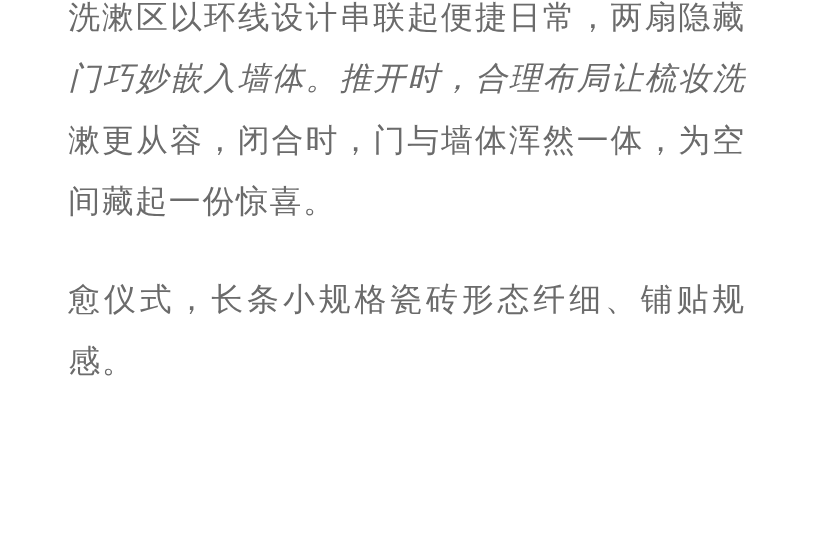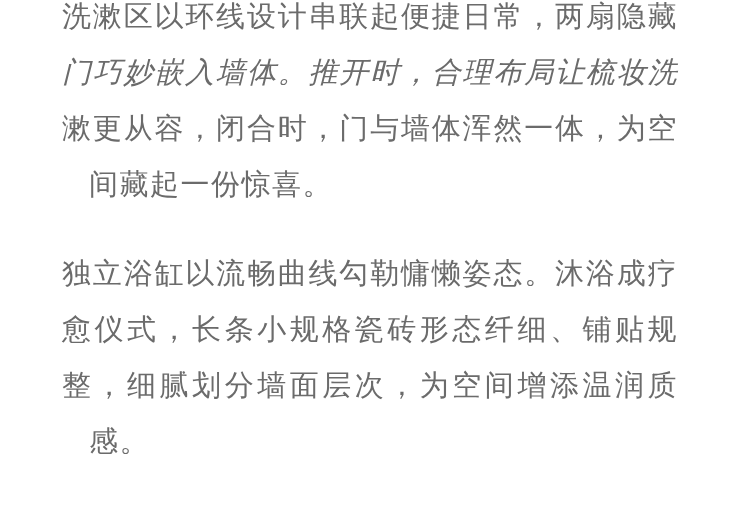--- a/index.html
+++ b/index.html
@@ -38,35 +38,32 @@
   
   .line.full {
     white-space: normal;
     text-align: justify;
     text-align-last: justify;
   }
   
   .line.end {
     text-align: center;
     text-align-last: left;
-    margin-left: 27px;
   }
 </style>
 </head>
 <body>
 
 <div class="article">
 
   <p class="para">
     <span class="line full" style="display: block;">洗漱区以环线设计串联起便捷日常，两扇隐藏</span>
     <span class="line full" style="display: block; font-style: italic;">门巧妙嵌入墙体。推开时，合理布局让梳妆洗</span>
     <span class="line full" style="display: block;">漱更从容，闭合时，门与墙体浑然一体，为空</span>
     <span class="line end" style="display: block;">间藏起一份惊喜。</span>
   </p>
 
   <p class="para">
-    <span class="line full" style="display: block;">独立浴缸以流畅曲线勾勒慵懒姿态。沐浴成疗</span>
     <span class="line full" style="display: block;">愈仪式，长条小规格瓷砖形态纤细、铺贴规</span>
-    <span class="line full" style="display: block;">整，细腻划分墙面层次，为空间增添温润质</span>
     <span class="line end" style="display: block;">感。</span>
   </p>
 
 </div>
 
 </body></html>

